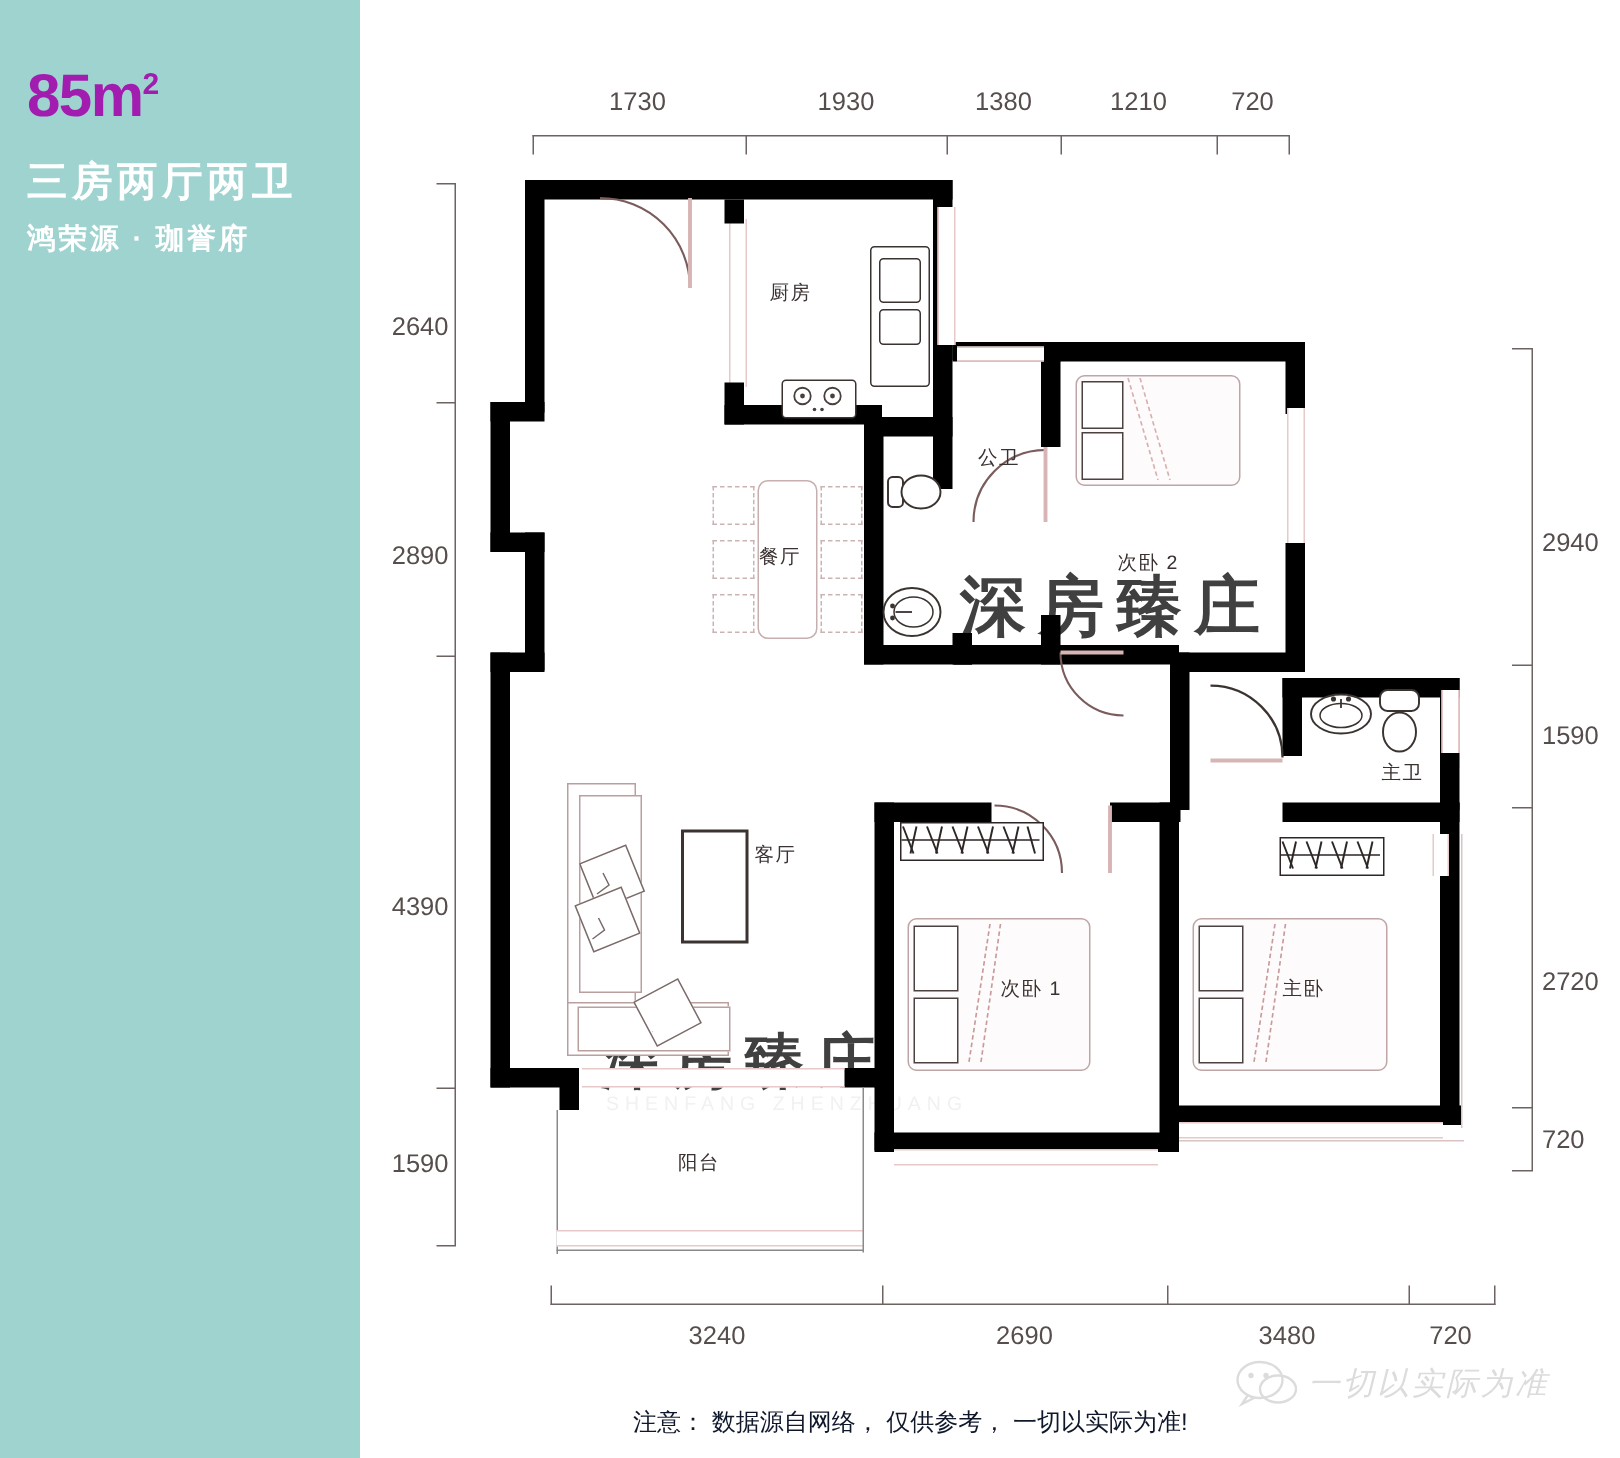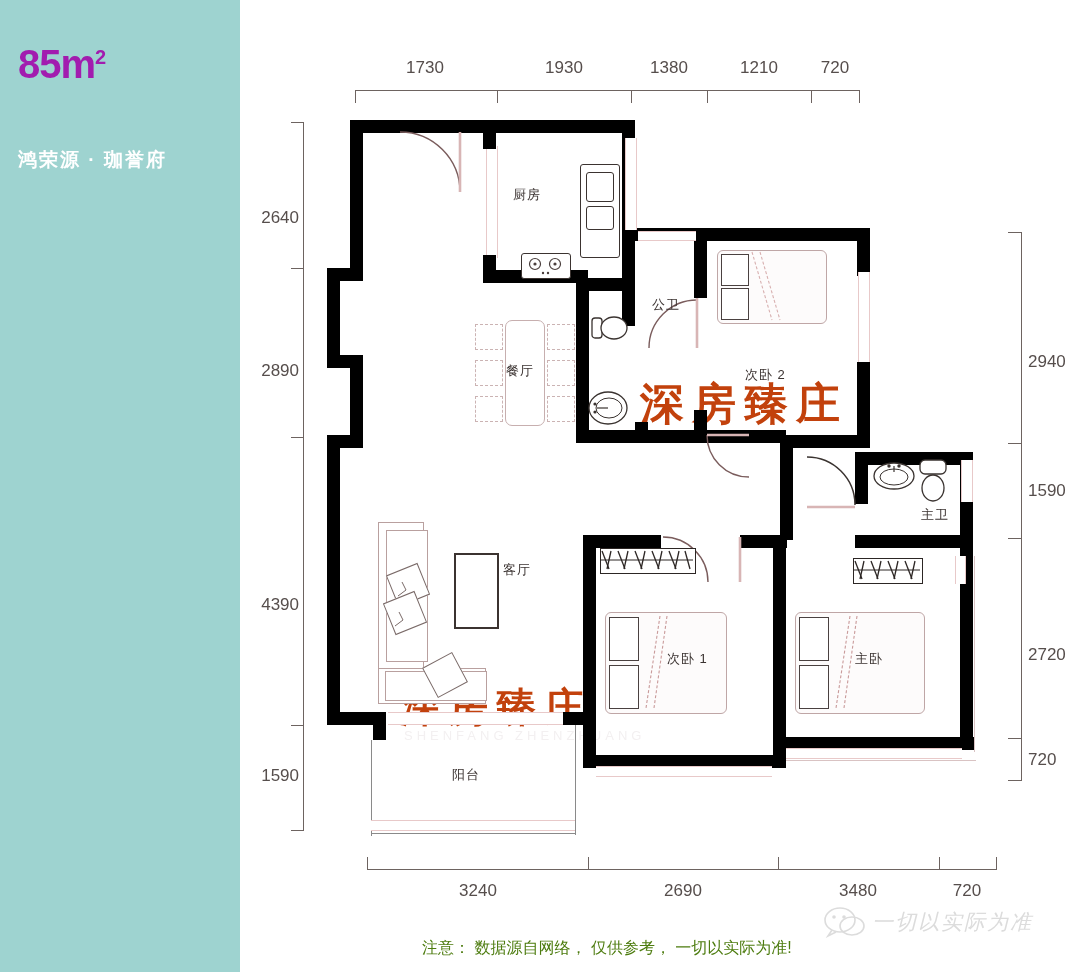--- a/index.html
+++ b/index.html
@@ -65,44 +65,45 @@
   .furn-dark{position:absolute;border:1.4px solid #3b3330;background:#ffffff;}
   .chair{position:absolute;border:1px dashed #cbb3b3;}
   .sofa{position:absolute;border:1.2px solid #b9a09f;background:#ffffff;}
   .cushion{position:absolute;border:1.1px solid #7a6a68;background:#ffffff;}
   .bed{position:absolute;border:1.2px solid #bfa6a6;background:#fdfbfb;border-radius:6px;}
   .nstand{position:absolute;border:1.2px solid #4a4140;background:#ffffff;}
   .wardrobe{position:absolute;border:1.3px solid #2c2624;background:#ffffff;overflow:hidden;}
 
   
   .wm{
-    position:absolute;color:#c2410c;font-weight:bold;
+    position:absolute;color:#404040;font-weight:bold;
     letter-spacing:8px;user-select:none;
   }
   .wm-sub{position:absolute;color:#f3f0f1;letter-spacing:4px;}
 
   
   .footer-note{
-    position:absolute;color:#4d7c0f;font-size:16px;white-space:nowrap;
+    position:absolute;color:#0f172a;font-size:16px;white-space:nowrap;
   }
   .wechat-wm{
     position:absolute;color:#dcdcdc;font-size:21px;font-style:italic;
     white-space:nowrap;letter-spacing:2px;
   }
   .wechat-ic{position:absolute;}
 </style>
 </head>
 <body>
 
 <div id="root">
 
   <div class="side-panel">
     <div class="area-big">
       <span>85m</span><sup>2</sup>
     </div>
+    <div class="sub-title">三房两厅两卫</div>
     <div class="project">鸿荣源 · 珈誉府</div>
   </div>
 
   <div class="plan">
 
     <div class="wm" style="left:640px;top:375px;font-size:44px;">深房臻庄</div>
     <div class="wm" style="left:400px;top:680px;font-size:40px;">深房臻庄</div>
     <div class="wm-sub" style="left:404px;top:728px;font-size:13px;">SHENFANG ZHENZHUANG</div>
 
     <div class="wall" style="left:350px;top:120px;width:285px;height:13px;"></div>

